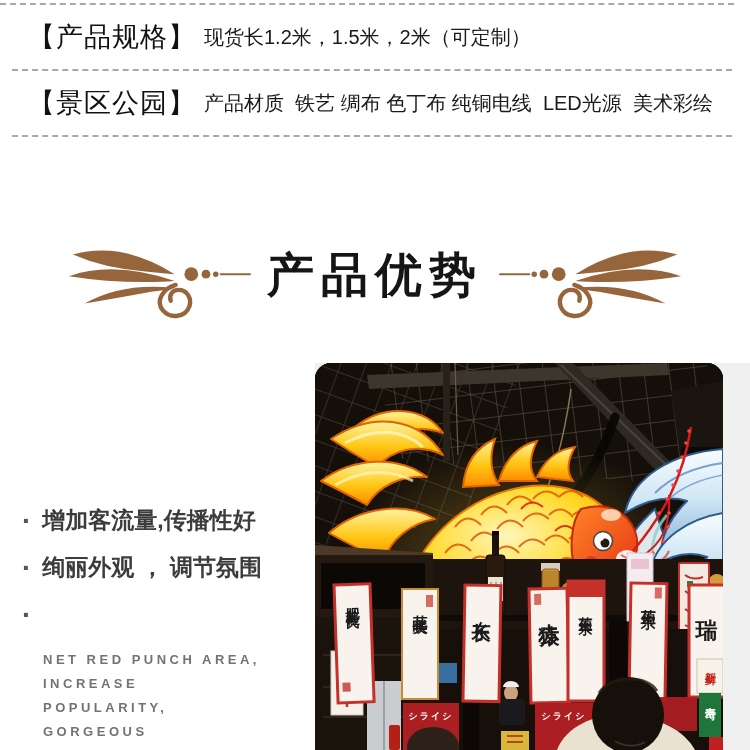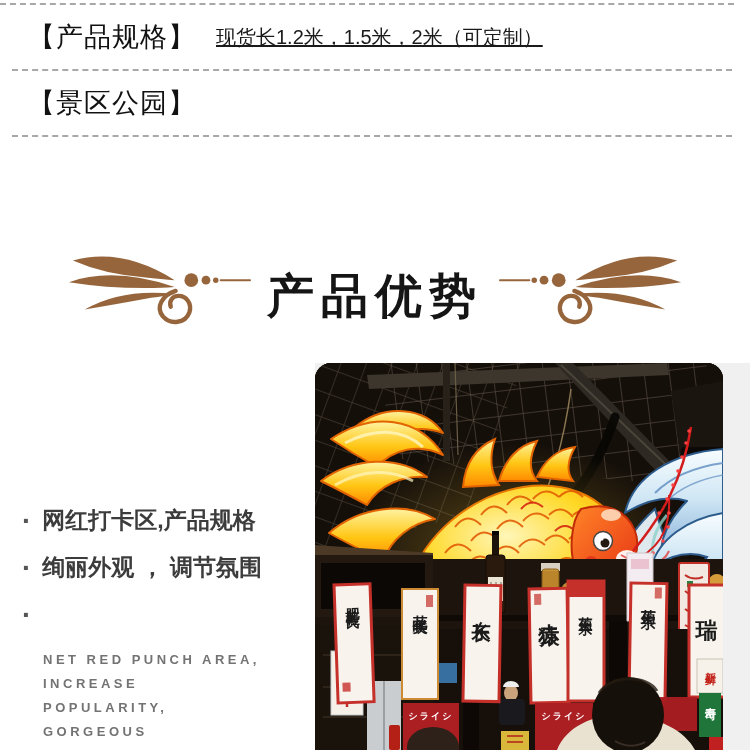--- a/index.html
+++ b/index.html
@@ -9,25 +9,25 @@
   }
   
   .specs{position:absolute;left:0;top:3px;width:734px;}
   .specs{border-top:2px dashed #a8a8a8;margin:0;}
   .spec-row{
     height:64px;border-bottom:2px dashed #a8a8a8;
     display:flex;align-items:center;
     padding-left:16px;margin:0 2px 0 12px;
   }
   .spec-label{font-size:27px;color:#111;letter-spacing:1px;white-space:pre;}
-  .spec-text{font-size:20px;color:#1a1a1a;margin-left:20px;white-space:pre-wrap;text-decoration:underline;}
+  .spec-text{font-size:20px;color:#1a1a1a;margin-left:8px;white-space:pre-wrap;}
   
   .adv-header{
     position:absolute;left:0;top:244px;width:750px;height:84px;
-    display:flex;align-items:flex-end;justify-content:center;gap:16px;
+    display:flex;align-items:flex-start;justify-content:center;gap:16px;
   }
   .orn{width:186px;height:78px;flex:0 0 auto;}
   .orn.right{transform:scaleX(-1);}
   .adv-title{
     font-family:"DejaVu Serif","Liberation Serif",serif;
     font-size:47px;font-weight:bold;color:#151515;letter-spacing:7px;white-space:nowrap;
   }
   
   .left-col{position:absolute;left:22px;top:507px;width:288px;}
   .bullet{
@@ -72,37 +72,38 @@
   </defs>
 </svg>
 
 <div class="specs">
   <div class="spec-row">
     <span class="spec-label">【产品规格】</span>
     <span class="spec-text">现货长1.2米，1.5米，2米（可定制）</span>
   </div>
   <div class="spec-row">
     <span class="spec-label">【景区公园】</span>
+    <span class="spec-text">产品材质  铁艺 绸布 色丁布 纯铜电线  LED光源  美术彩绘</span>
   </div>
 </div>
 
 <div class="adv-header">
   <svg class="orn left" viewBox="0 0 190 78">
       <use href="#flourish"></use>
     </svg>
   <div class="adv-title">产品优势</div>
   <svg class="orn right" viewBox="0 0 190 78">
       <use href="#flourish"></use>
     </svg>
 </div>
 
 <div class="left-col">
   <div class="bullet">
     <span class="dot">·</span>
-    <span>网红打卡区,产品规格</span>
+    <span>增加客流量,传播性好</span>
   </div>
   <div class="bullet">
     <span class="dot">·</span>
     <span>绚丽外观 ， 调节氛围</span>
   </div>
   <div class="bullet">
     <span class="dot">·</span>
   </div>
   <div class="en-block">
     <div class="en-line">NET RED PUNCH AREA,</div>

